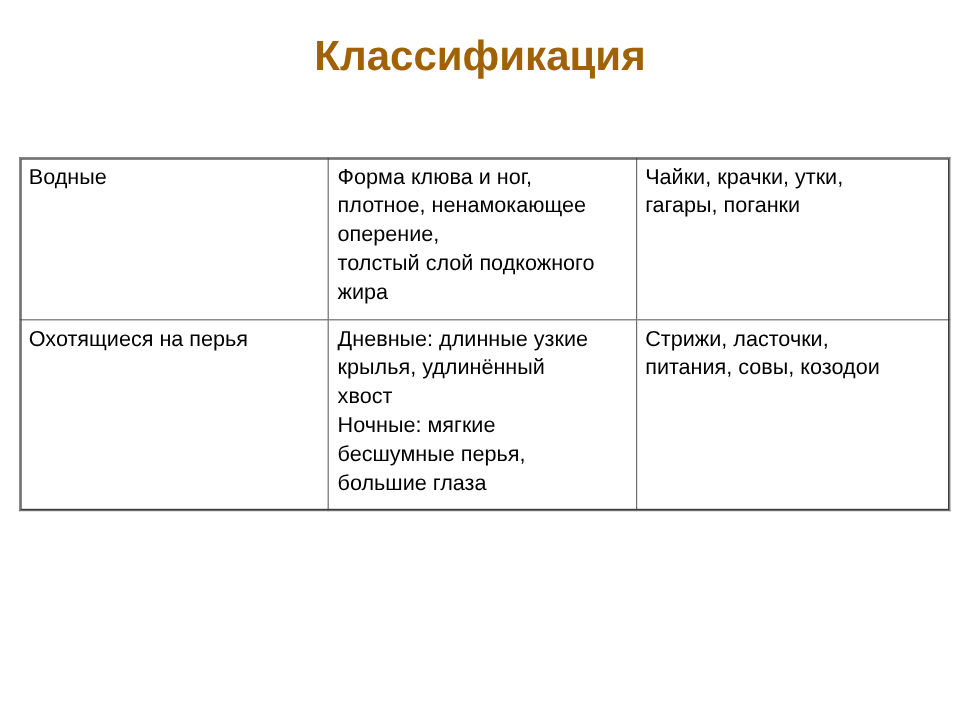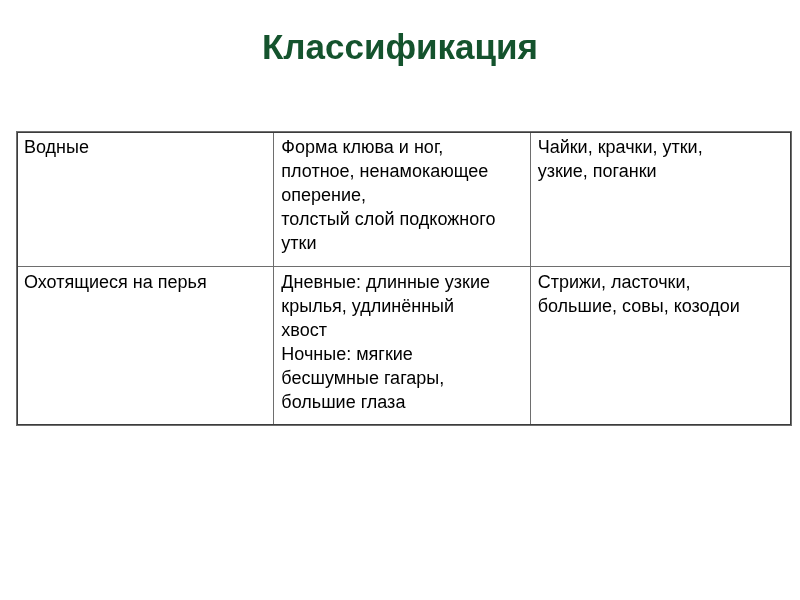--- a/index.html
+++ b/index.html
@@ -19,21 +19,21 @@
   .title {
     position: absolute;
     top: 0;
     left: 0;
     width: 800px;
     padding-top: 24px;
     text-align: center;
     font-size: 35px;
     line-height: 46px;
     font-weight: bold;
-    color: #14532d;
+    color: #a16207;
   }
   table.content-table {
     position: absolute;
     left: 16px;
     top: 131px;
     width: 776px;
     border-collapse: collapse;
     table-layout: fixed;
   }
   table.content-table td {
@@ -73,31 +73,31 @@
       <col class="col-features">
       <col class="col-examples">
     </colgroup>
     <tbody>
       <tr class="row-1">
         <td>Водные</td>
         <td>Форма клюва и ног,
 плотное, ненамокающее
 оперение,
 толстый слой подкожного
-утки</td>
+жира</td>
         <td>Чайки, крачки, утки,
-узкие, поганки</td>
+гагары, поганки</td>
       </tr>
       <tr class="row-2">
         <td>Охотящиеся на перья</td>
         <td>Дневные: длинные узкие
 крылья, удлинённый
 хвост
 Ночные: мягкие
-бесшумные гагары,
+бесшумные перья,
 большие глаза</td>
         <td>Стрижи, ласточки,
-большие, совы, козодои</td>
+питания, совы, козодои</td>
       </tr>
     </tbody>
   </table>
 
 </div>
 
 </body></html>

